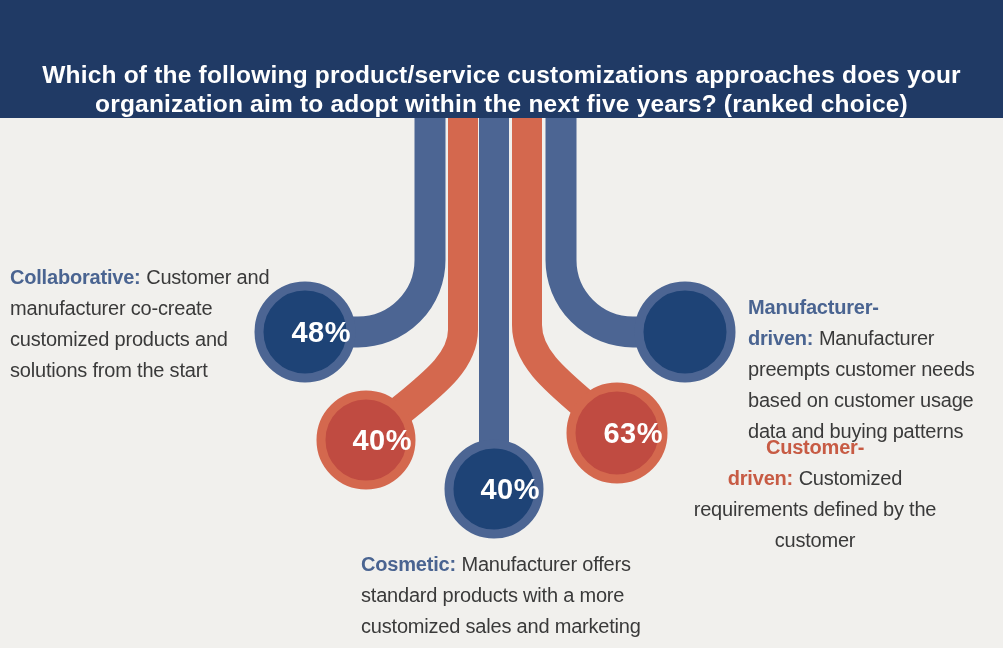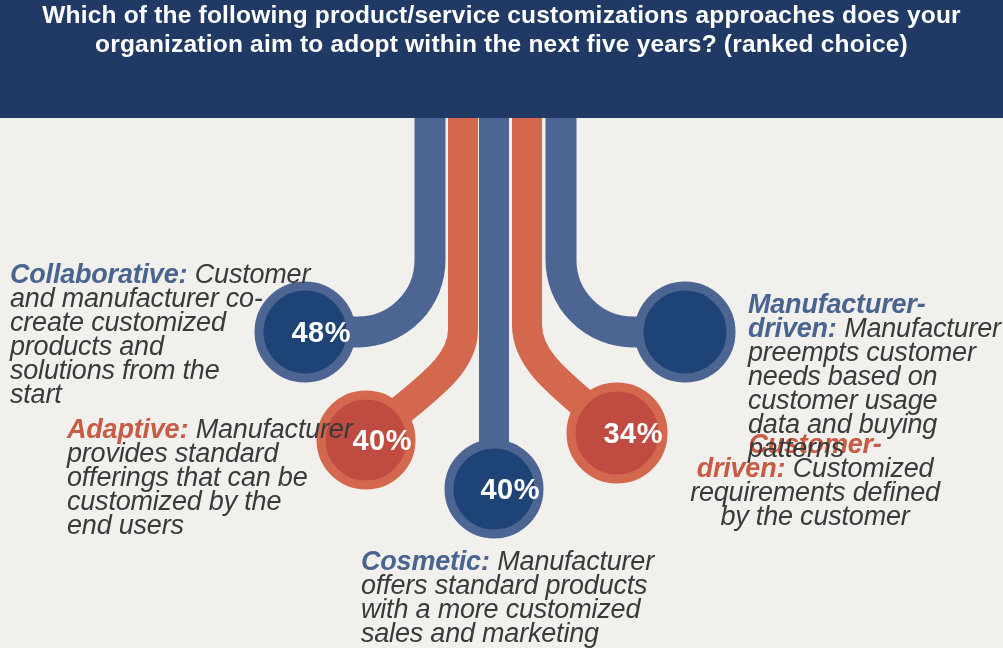--- a/index.html
+++ b/index.html
@@ -5,21 +5,21 @@
   html,body { margin:0; padding:0; }
   body {
     width:1003px; height:648px;
     font-family:"Liberation Sans", sans-serif;
     background:#f1f0ed;
     overflow:hidden;
   }
   .header {
     width:1003px; height:118px;
     background:#203a65;
-    display:flex; align-items:flex-start; justify-content:center;
+    display:flex; align-items:flex-end; justify-content:center;
     box-sizing:border-box;
   }
   .header .title {
     color:#ffffff;
     font-size:24.5px;
     font-weight:bold;
     line-height:29px;
     text-align:center;
     max-width:960px;
     letter-spacing:0.2px;
@@ -34,25 +34,24 @@
     position:absolute;
     width:92px;
     text-align:right;
     color:#ffffff;
     font-size:29px;
     font-weight:bold;
     letter-spacing:0.5px;
   }
   .textblock {
     position:absolute;
-    font-size:27px;
-    line-height:24px;
+    font-size:20px;
+    line-height:31px;
     color:#3a3a3a;
     letter-spacing:-0.2px;
-    font-style:italic;
   }
   .term { font-weight:bold; margin-right:0.28em; }
   .term.blue { color:#4a6491; }
   .term.orange { color:#c75b44; }
   .tb-collaborative { left:10px;  top:144px; width:260px; }
   .tb-adaptive      { left:67px;  top:299px; width:258px; }
   .tb-cosmetic      { left:361px; top:431px; width:312px; }
   .tb-manufacturer  { left:748px; top:174px; width:238px; }
   .tb-customer      { left:682px; top:314px; width:266px;text-align:center; }
   .pct-collaborative { left:259px; top:198px; }
@@ -81,29 +80,26 @@
     <circle cx="305" cy="214" r="46" fill="#1e4376" stroke="#4c6593" stroke-width="9"></circle>
     <circle cx="366" cy="322" r="45" fill="#c04b41" stroke="#d4684e" stroke-width="9"></circle>
     <circle cx="494" cy="371" r="45" fill="#1e4376" stroke="#4c6593" stroke-width="9"></circle>
     <circle cx="617" cy="315" r="46" fill="#c04b41" stroke="#d4684e" stroke-width="9"></circle>
     <circle cx="685" cy="214" r="46" fill="#1e4376" stroke="#4c6593" stroke-width="9"></circle>
   </svg>
 
   <div class="pct pct-collaborative">48%</div>
   <div class="pct pct-adaptive">40%</div>
   <div class="pct pct-cosmetic">40%</div>
-  <div class="pct pct-customer">34%</div>
+  <div class="pct pct-customer">63%</div>
 
   <div class="textblock tb-collaborative">
     <span class="term blue">Collaborative:</span><span>Customer and manufacturer co-create customized products and solutions from the start</span>
   </div>
 
-  <div class="textblock tb-adaptive">
-    <span class="term orange">Adaptive:</span><span>Manufacturer provides standard offerings that can be customized by the end users</span>
-  </div>
 
   <div class="textblock tb-cosmetic">
     <span class="term blue">Cosmetic:</span><span>Manufacturer offers standard products with a more customized sales and marketing process</span>
   </div>
 
   <div class="textblock tb-customer">
     <span class="term orange">Customer-driven:</span><span>Customized requirements defined by the customer</span>
   </div>
 
   <div class="textblock tb-manufacturer">

